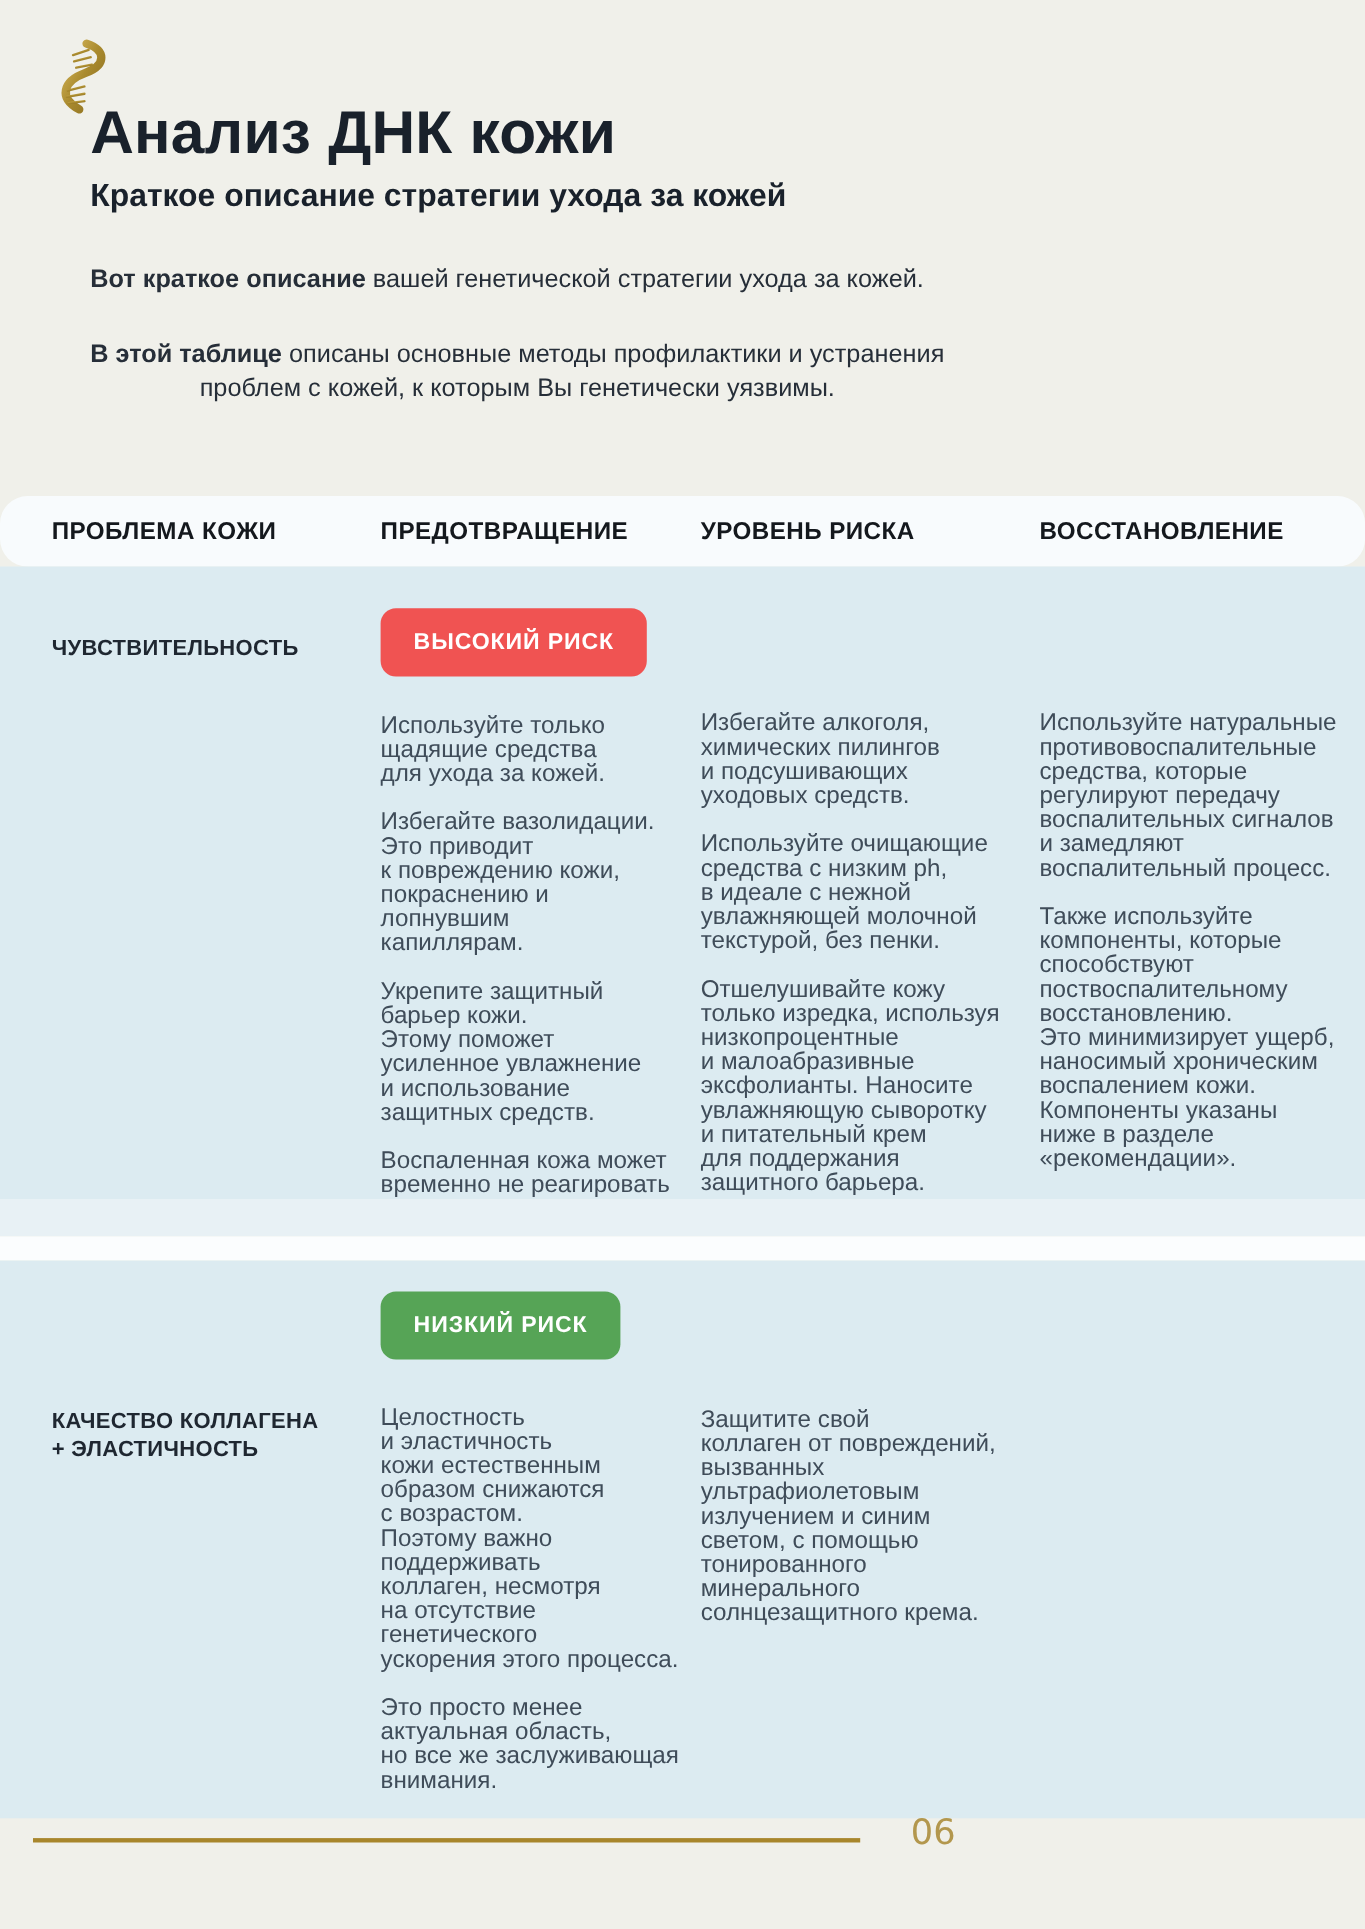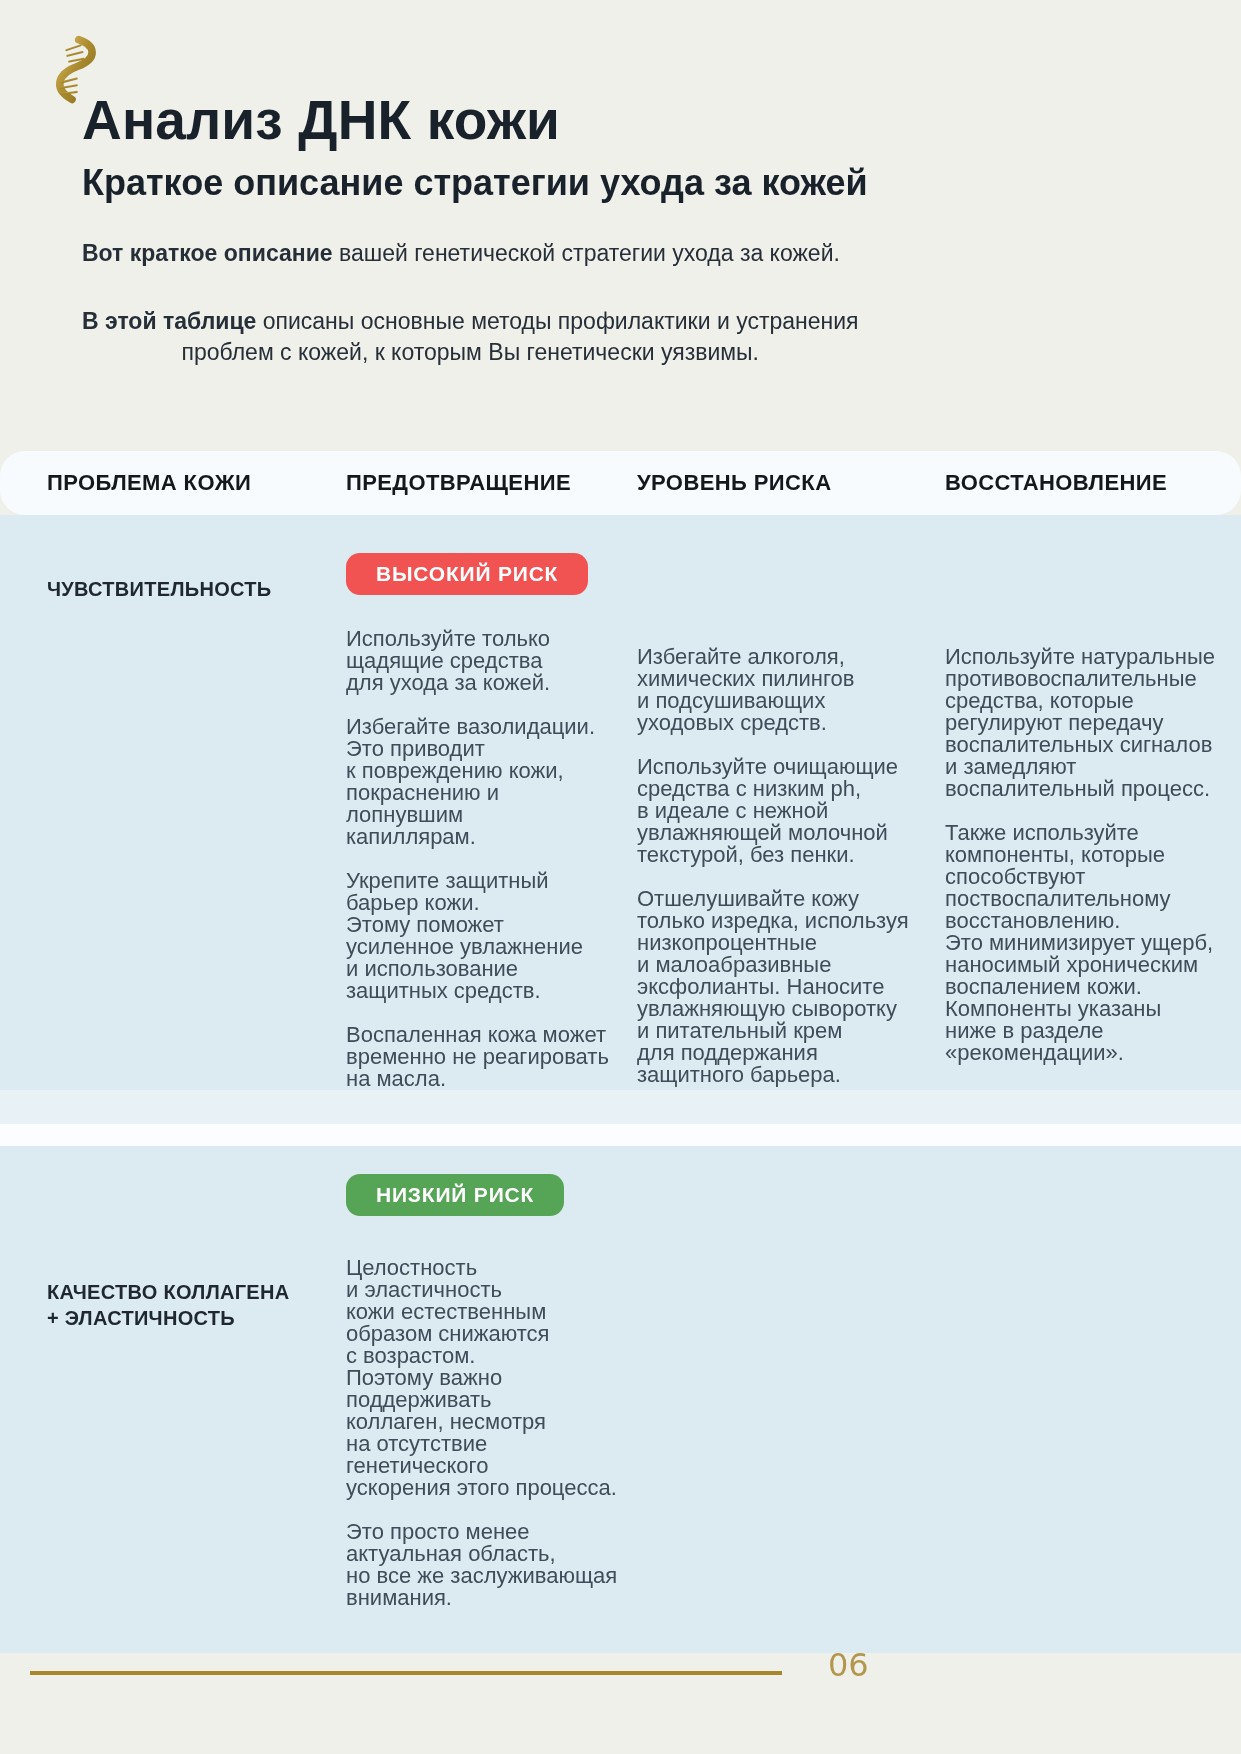--- a/index.html
+++ b/index.html
@@ -17,21 +17,21 @@
 
   
   .logo{position:absolute;left:44px;top:34px;width:58px;height:74px;}
   .page-title{
     position:absolute;left:82px;top:88px;margin:0;
     font-size:55px;font-weight:800;color:var(--text_dark,#19212b);
     letter-spacing:0.2px;
   }
   .page-subtitle{
     position:absolute;left:82px;top:162px;margin:0;
-    font-size:36px;font-weight:700;color:var(--text_dark,#19212b);
+    font-size:29px;font-weight:700;color:var(--text_dark,#19212b);
   }
   .intro{
     position:absolute;left:82px;margin:0;
     font-size:23px;line-height:31px;color:#262e38;
     white-space:pre-line;max-width:1010px;text-align:center;
   }
   .intro-1{top:238px;}
   .intro-2{top:306px;}
   .intro b{font-weight:700;}
 
@@ -70,21 +70,21 @@
   .problem{
     font-size:20px;font-weight:700;color:#1f2731;
     letter-spacing:0.3px;line-height:26px;white-space:pre-line;
     padding-right:20px;
   }
   .section-high .problem{margin-top:61px;}
   .section-low  .problem{margin-top:133px;}
 
   .badge{
     display:inline-block;
-    padding:9px 30px;border-radius:14px;
+    padding:19px 30px;border-radius:14px;
     font-size:21px;font-weight:700;color:#ffffff;
     letter-spacing:0.8px;white-space:nowrap;
   }
   .badge--high{background:var(--badge_high,#f05352);}
   .badge--low{background:var(--badge_low,#56a456);}
   .section-high .badge{margin-top:38px;}
   .section-low  .badge{margin-top:28px;}
 
   .cell-text{
     font-size:22px;line-height:22px;color:var(--text_body,#3f4c59);
@@ -241,20 +241,29 @@
 поддерживать
 коллаген, несмотря
 на отсутствие генетического
 ускорения этого процесса.
 
 Это просто менее
 актуальная область,
 но все же заслуживающая
 внимания.</div>
     </div>
+    <div class="col col-prevention">
+      <div class="cell-text">Защитите свой
+коллаген от повреждений,
+вызванных ультрафиолетовым
+излучением и синим
+светом, с помощью
+тонированного минерального
+солнцезащитного крема.</div>
+    </div>
     <div class="col col-recovery">
       <div class="cell-text"></div>
     </div>
   </section>
 
   <div class="footer-rule"></div>
   <div class="page-number">06</div>
 
 </div>
 

